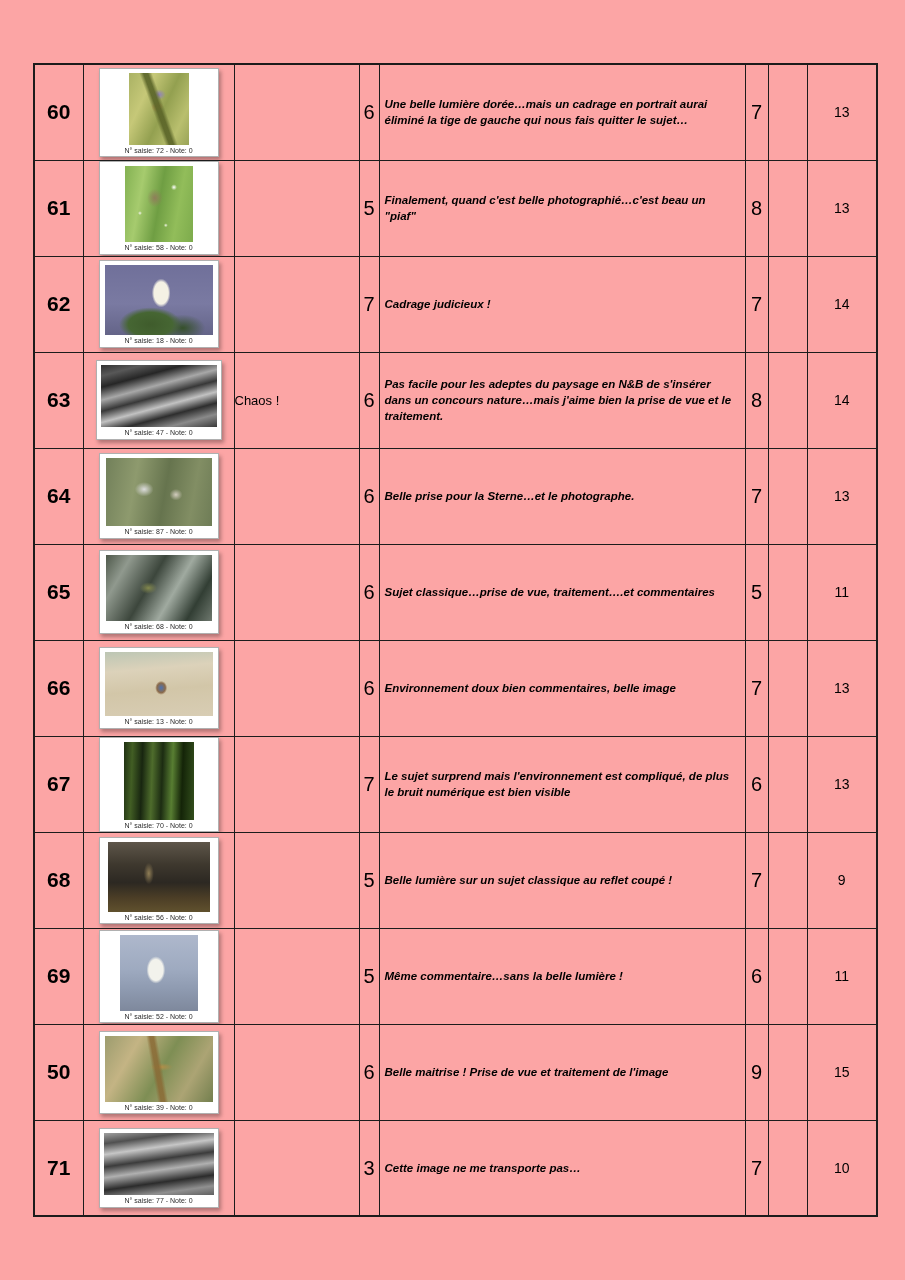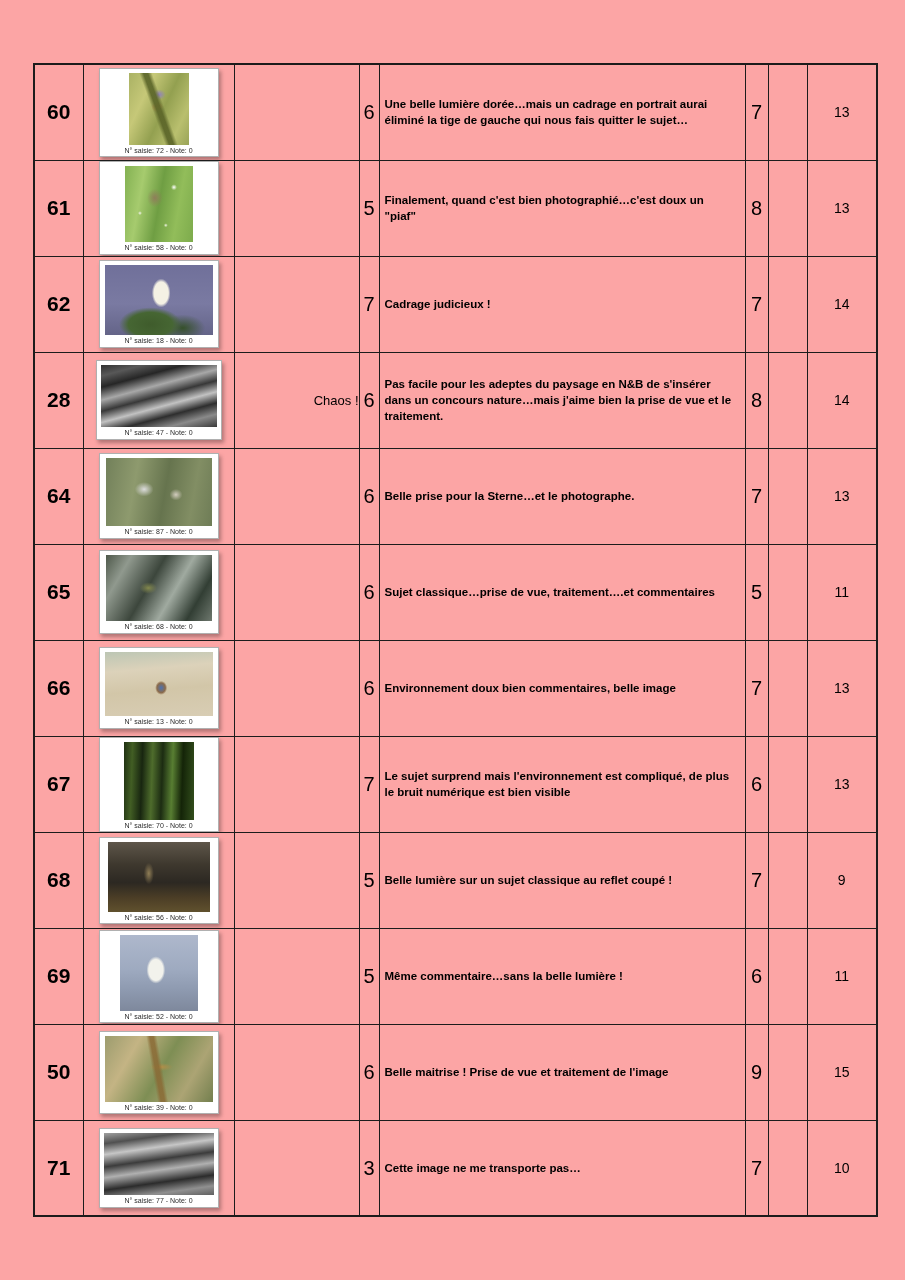--- a/index.html
+++ b/index.html
@@ -27,28 +27,29 @@
   table.results td {
     border: 1.6px solid #1c1c1c;
     padding: 0;
     vertical-align: middle;
     overflow: hidden;
   }
   table.results tr { height: 96px; }
 
   .c-num   { text-align: center; font-size: 21px; font-weight: bold; }
   .c-photo { text-align: center; }
-  .c-title { text-align: right; font-size: 13px; }
+  .c-title { text-align: left; font-size: 13px; }
   .c-s1, .c-s2 { text-align: center; font-size: 20px; }
   .c-total { text-align: center; font-size: 14px; }
 
   .comment {
     padding: 3px 10px 3px 5px;
     font-size: 11.5px;
     font-weight: bold;
+    font-style: italic;
     line-height: 1.4;
     text-align: left;
   }
 
   .frame {
     display: inline-flex;
     flex-direction: column;
     align-items: center;
     justify-content: flex-end;
     background: #ffffff;
@@ -105,21 +106,21 @@
     <td class="c-num"><span>61</span></td>
     <td class="c-photo">
       <div class="frame">
         <div class="photo" style="width: 68px; height: 76px; background: radial-gradient(11px 13px at 44% 42%, rgb(143, 126, 90) 0%, rgba(143, 126, 90, 0) 72%), radial-gradient(3px at 72% 28%, rgb(255, 255, 255) 0%, rgba(255, 255, 255, 0) 100%), radial-gradient(2px at 22% 62%, rgb(242, 242, 234) 0%, rgba(242, 242, 234, 0) 100%), radial-gradient(2px at 60% 78%, rgb(238, 242, 226) 0%, rgba(238, 242, 226, 0) 100%), linear-gradient(100deg, rgb(131, 177, 82) 0%, rgb(166, 203, 110) 25%, rgb(111, 158, 67) 50%, rgb(146, 189, 90) 75%, rgb(125, 171, 76) 100%);"></div>
         <div class="caption">N° saisie: 58 - Note: 0</div>
       </div>
     </td>
     <td class="c-title"><span></span></td>
     <td class="c-s1"><span>5</span></td>
     <td class="c-comment">
-            <div class="comment">Finalement, quand c'est bien photographié…c'est doux un "piaf"</div>
+            <div class="comment">Finalement, quand c'est belle photographié…c'est beau un "piaf"</div>
           </td>
     <td class="c-s2"><span>8</span></td>
     <td class="c-blank"></td>
     <td class="c-total"><span>13</span></td>
   </tr>
 
   <tr>
     <td class="c-num"><span>62</span></td>
     <td class="c-photo">
       <div class="frame">
@@ -131,21 +132,21 @@
     <td class="c-s1"><span>7</span></td>
     <td class="c-comment">
             <div class="comment">Cadrage judicieux !</div>
           </td>
     <td class="c-s2"><span>7</span></td>
     <td class="c-blank"></td>
     <td class="c-total"><span>14</span></td>
   </tr>
 
   <tr>
-    <td class="c-num"><span>28</span></td>
+    <td class="c-num"><span>63</span></td>
     <td class="c-photo">
       <div class="frame">
         <div class="photo" style="width: 116px; height: 62px; background: linear-gradient(165deg, rgb(48, 48, 48) 0%, rgb(88, 88, 88) 12%, rgb(38, 38, 38) 24%, rgb(168, 168, 168) 38%, rgb(56, 56, 56) 50%, rgb(194, 194, 194) 62%, rgb(46, 46, 46) 74%, rgb(138, 138, 138) 86%, rgb(58, 58, 58) 100%);"></div>
         <div class="caption">N° saisie: 47 - Note: 0</div>
       </div>
     </td>
     <td class="c-title"><span>Chaos !</span></td>
     <td class="c-s1"><span>6</span></td>
     <td class="c-comment">
             <div class="comment">Pas facile pour les adeptes du paysage en N&amp;B de s'insérer dans un concours nature…mais j'aime bien la prise de vue et le traitement.</div>

